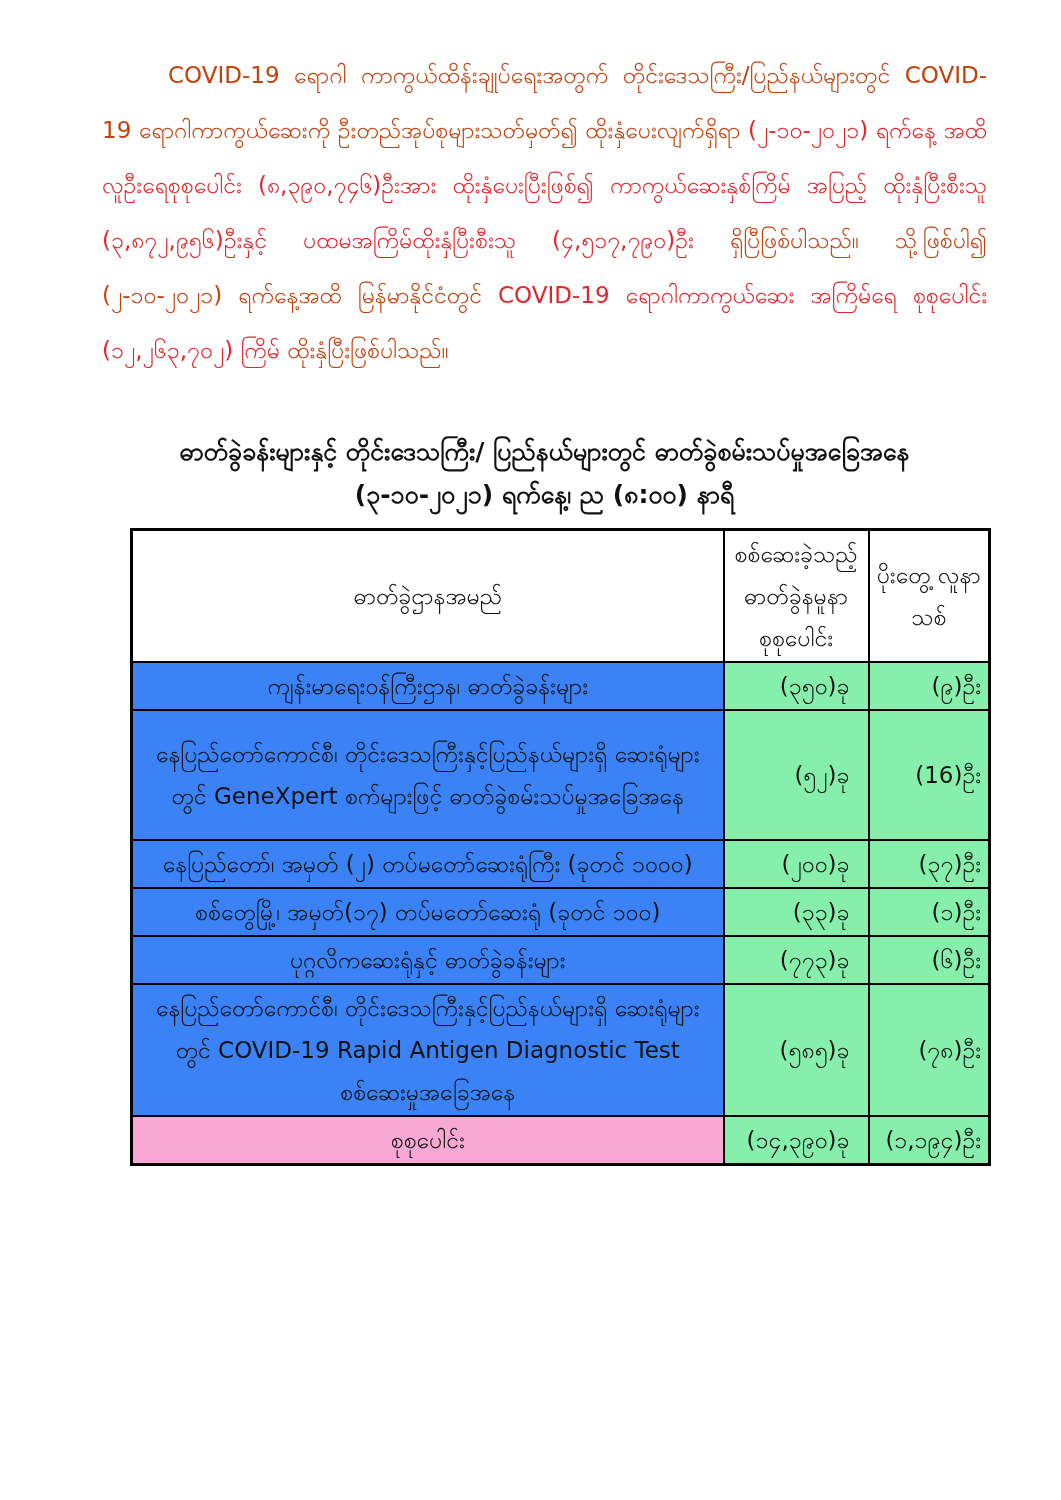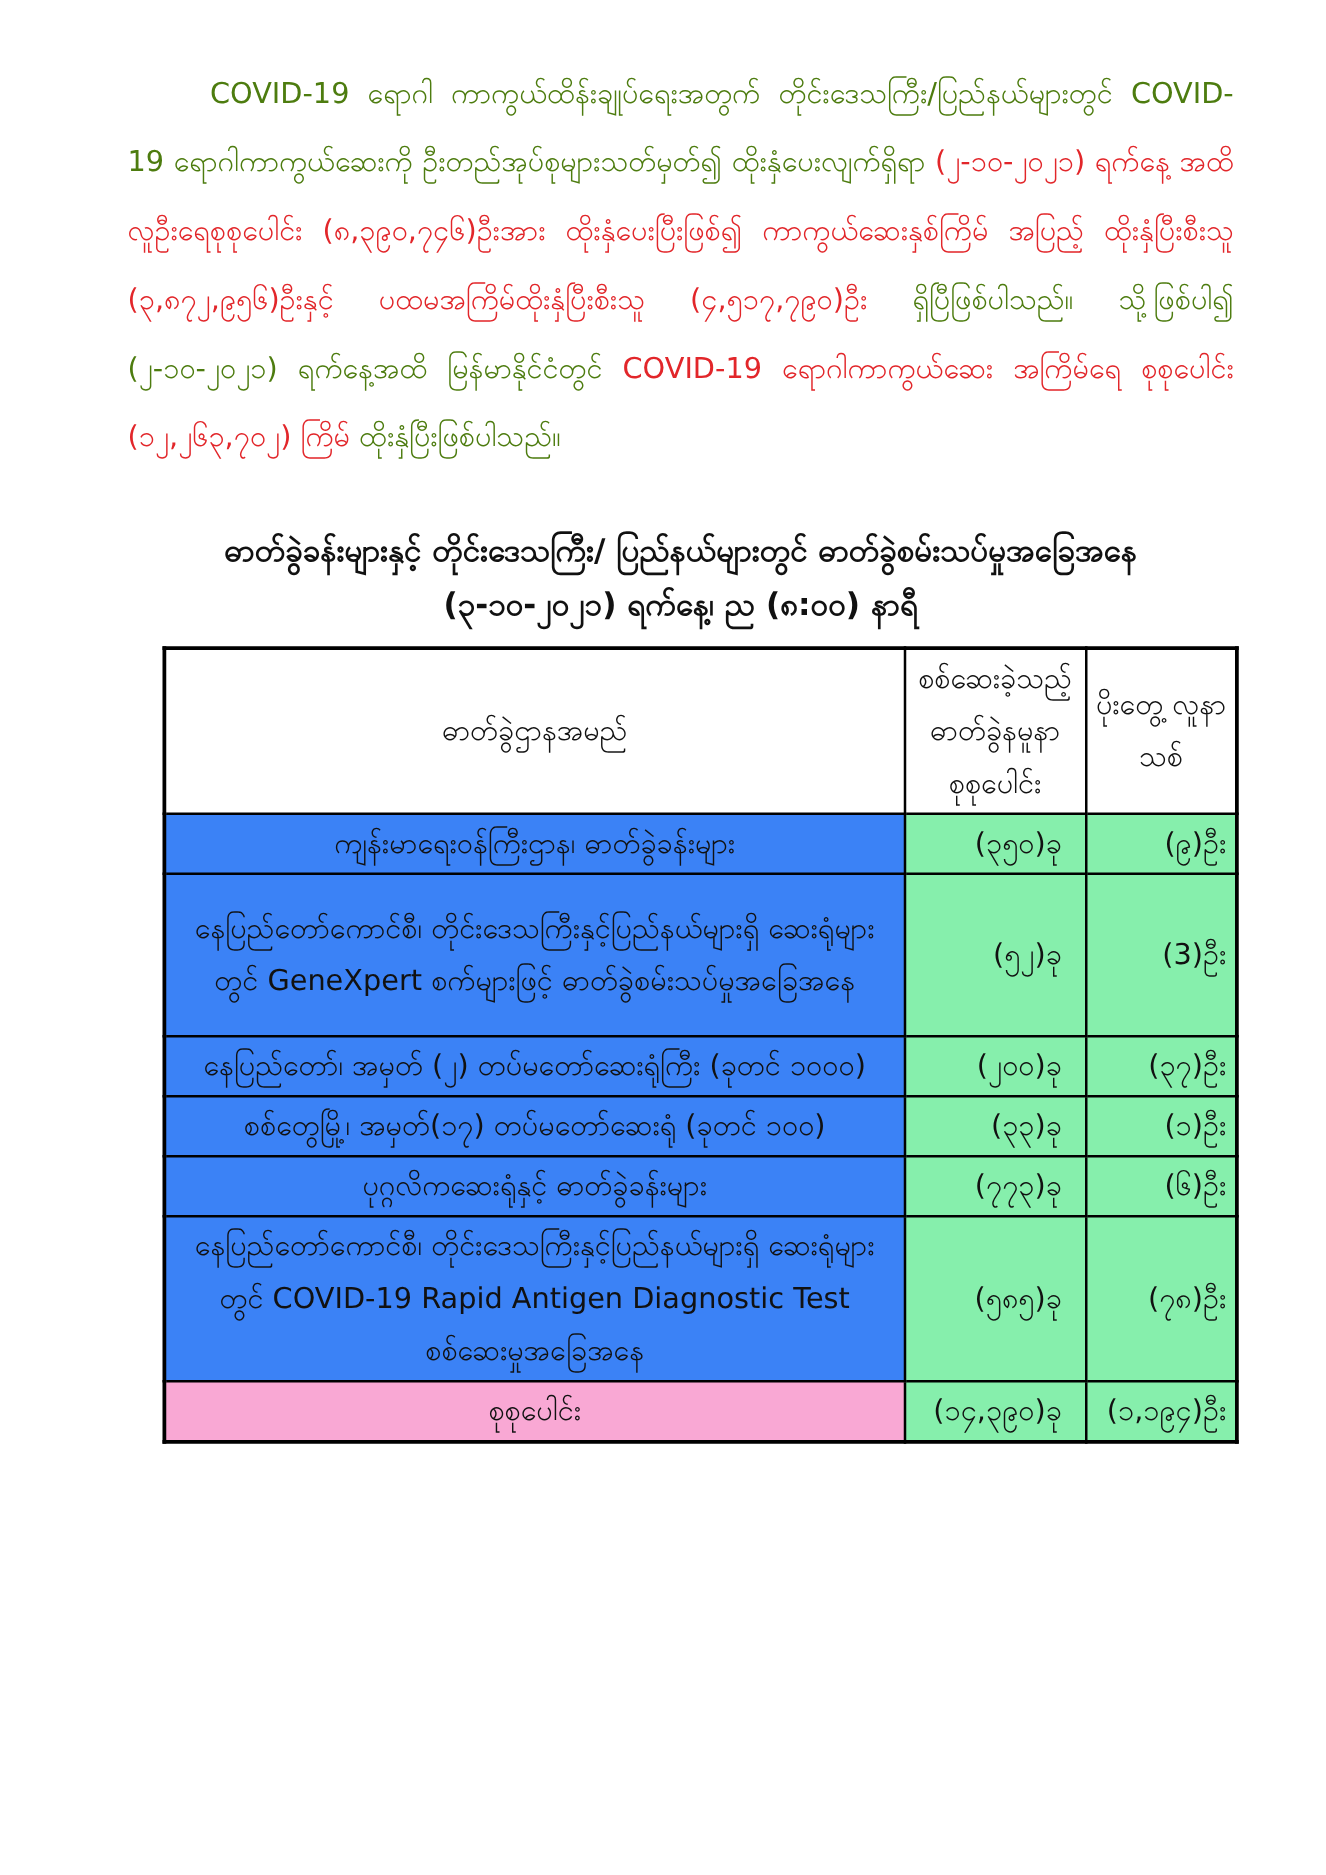--- a/index.html
+++ b/index.html
@@ -19,26 +19,26 @@
   
   .intro {
     width: 885px;
     font-size: 23px;
     line-height: 55px;
     text-align: justify;
     text-indent: 66px;
     color: #1a1a1a;
     word-break: break-word;
   }
-  .seg-black { color: #4d7c0f; margin-top: 44px; }
+  .seg-black { color: #c2410c; margin-top: 44px; }
   .seg-red   { color: #e2262a; }
 
   
   .table-title {
-    margin-top: 41px;
+    margin-top: 52px;
     width: 885px;
     text-align: center;
     font-weight: 700;
     font-size: 25px;
     line-height: 43px;
     color: #111111;
   }
 
   
   table.lab-table {
@@ -103,21 +103,21 @@
     </thead>
     <tbody>
       <tr class="h-single">
         <td class="name-cell green">ကျန်းမာရေးဝန်ကြီးဌာန၊ ဓာတ်ခွဲခန်းများ</td>
         <td class="num-cell samples-cell">(၃၅၀)ခု</td>
         <td class="num-cell positives-cell">(၉)ဦး</td>
       </tr>
       <tr class="h-row2">
         <td class="name-cell green">နေပြည်တော်ကောင်စီ၊ တိုင်းဒေသကြီးနှင့်ပြည်နယ်များရှိ ဆေးရုံများတွင် GeneXpert စက်များဖြင့် ဓာတ်ခွဲစမ်းသပ်မှုအခြေအနေ</td>
         <td class="num-cell samples-cell">(၅၂)ခု</td>
-        <td class="num-cell positives-cell">(3)ဦး</td>
+        <td class="num-cell positives-cell">(16)ဦး</td>
       </tr>
       <tr class="h-single">
         <td class="name-cell green">နေပြည်တော်၊ အမှတ် (၂) တပ်မတော်ဆေးရုံကြီး (ခုတင် ၁၀၀၀)</td>
         <td class="num-cell samples-cell">(၂၀၀)ခု</td>
         <td class="num-cell positives-cell">(၃၇)ဦး</td>
       </tr>
       <tr class="h-single">
         <td class="name-cell green">စစ်တွေမြို့၊ အမှတ်(၁၇) တပ်မတော်ဆေးရုံ (ခုတင် ၁၀၀)</td>
         <td class="num-cell samples-cell">(၃၃)ခု</td>
         <td class="num-cell positives-cell">(၁)ဦး</td>

